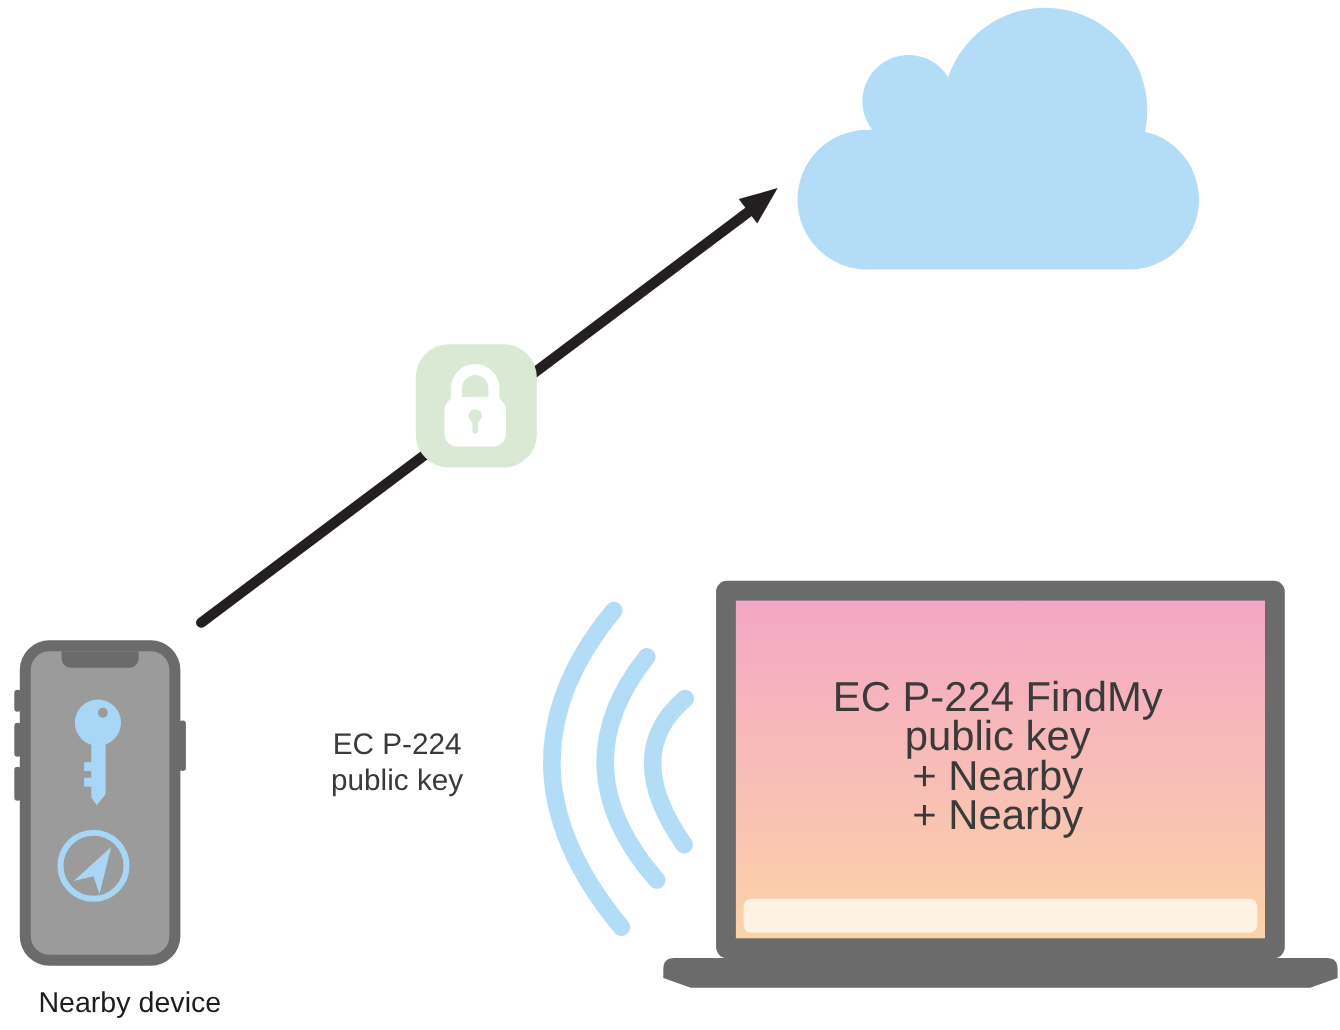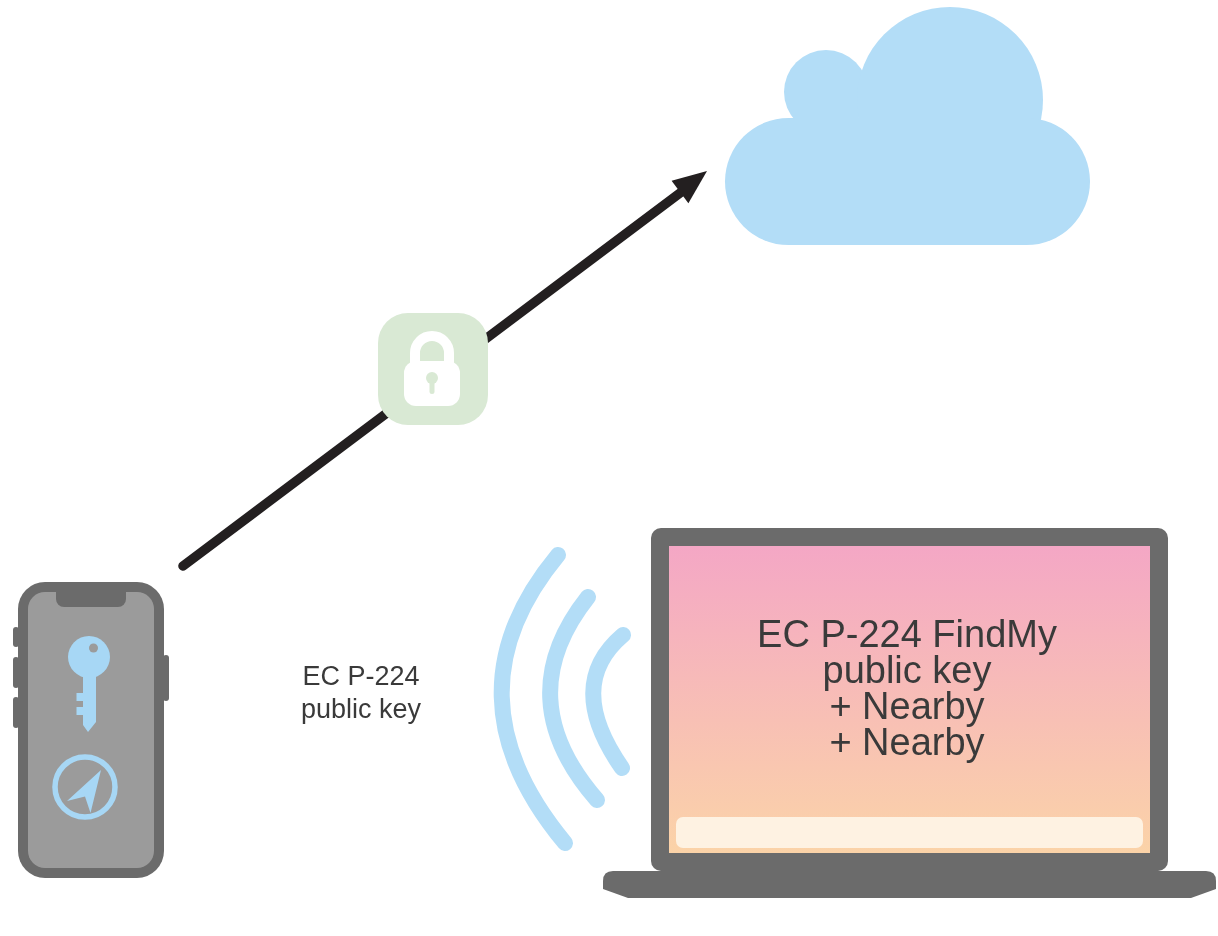--- a/index.html
+++ b/index.html
@@ -88,20 +88,21 @@
     </g>
 
     <g>
       <rect x="651" y="528" width="517" height="343" rx="10" fill="#6B6B6B"></rect>
       <rect x="669" y="546" width="481" height="307" fill="url(#screenGrad)"></rect>
       <rect x="676" y="817" width="467" height="31" rx="7" fill="#FEF2E2"></rect>
       <path d="M613 871 H1206 Q1216 871 1216 881 V889 L1191 898 H628 L603 889 V881 Q603 871 613 871 Z" fill="#6B6B6B"></path>
     </g>
   </svg>
 
+  <div class="label phone-label">Nearby device</div>
 
   <div class="label derived-label">
     <div>EC P-224</div>
     <div>public key</div>
   </div>
 
   <div class="label screen-text">
     <div>EC P-224 FindMy</div>
     <div>public key</div>
     <div>+ Nearby</div>

